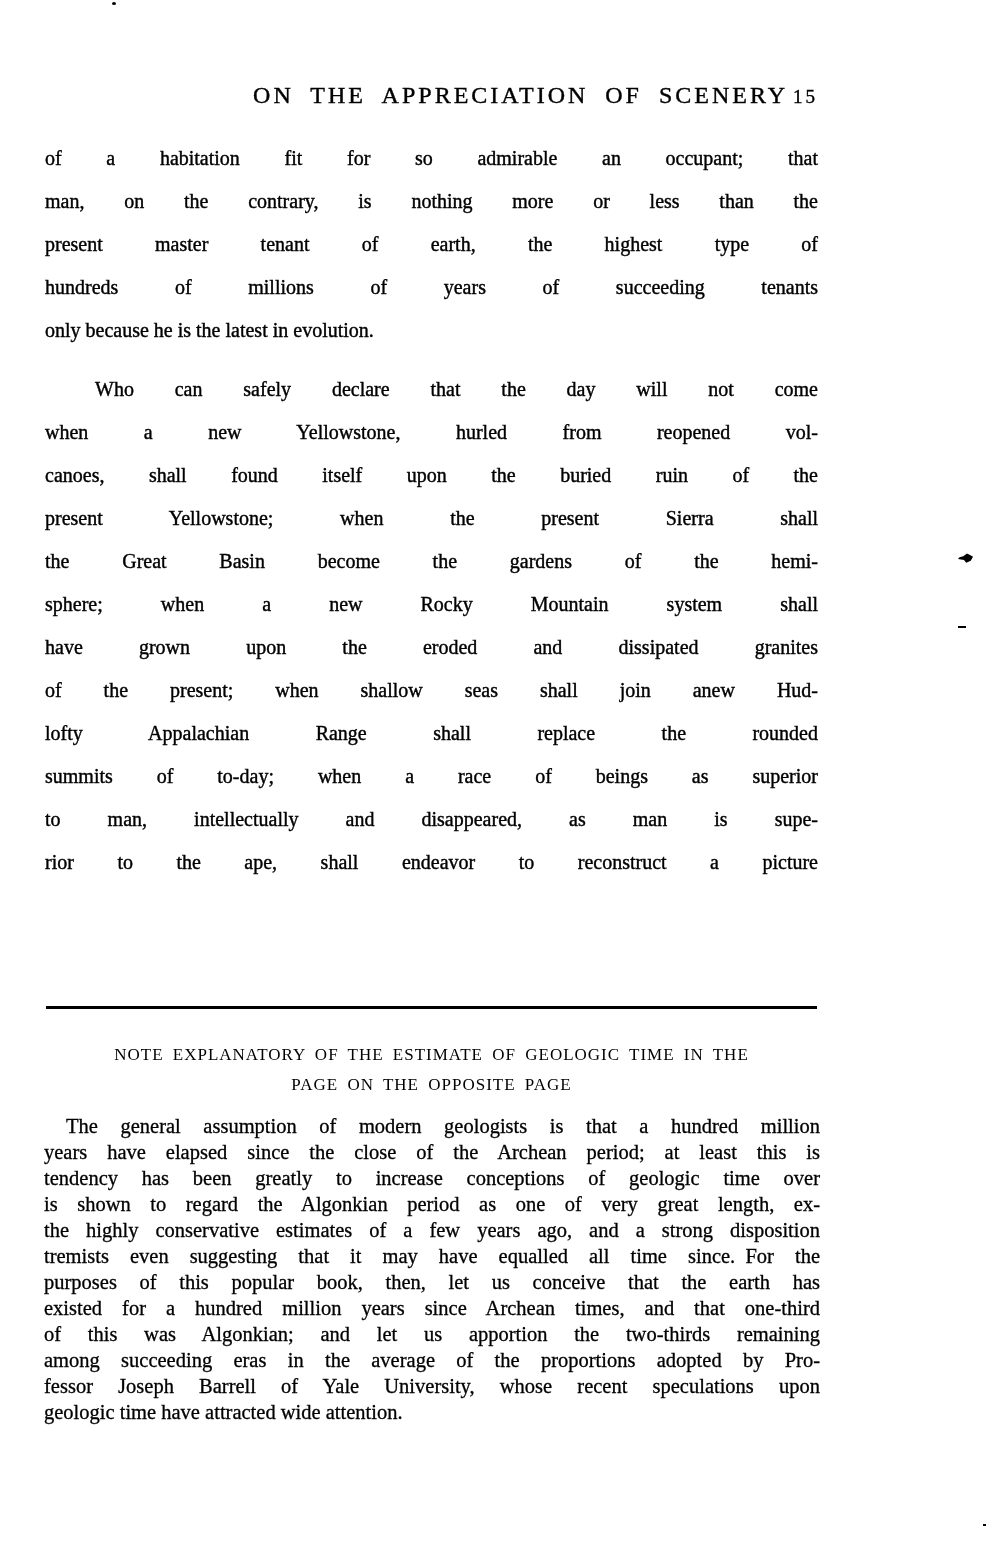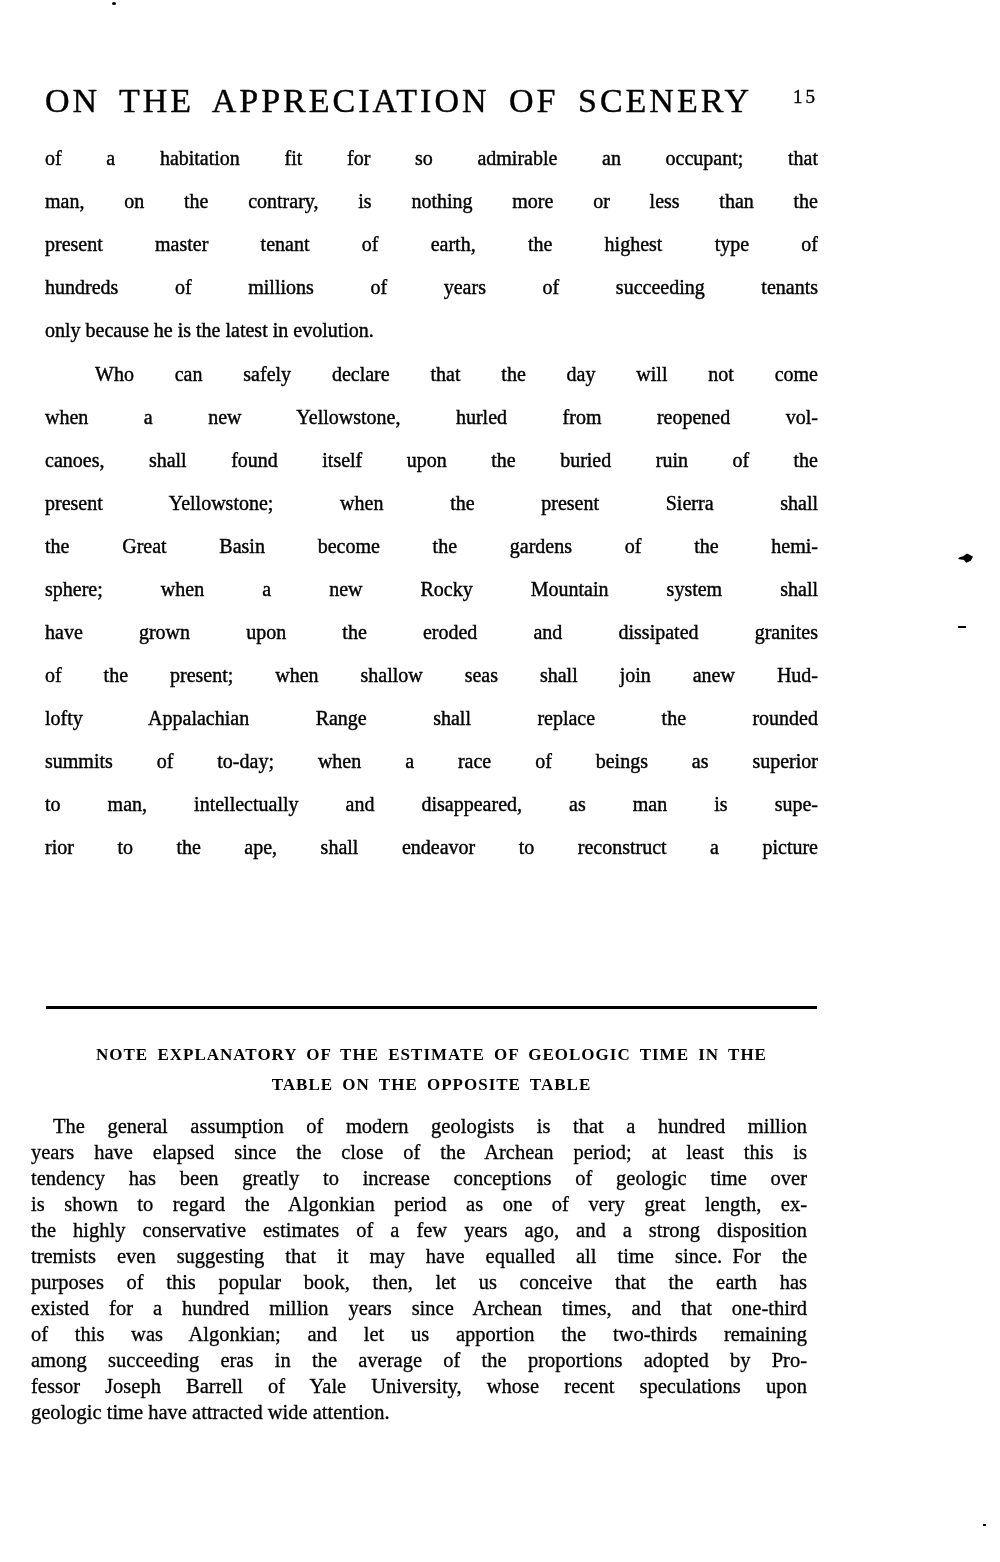--- a/index.html
+++ b/index.html
@@ -18,22 +18,22 @@
   }
   
   .running-head {
     position: absolute;
     left: 45px;
     top: 82px;
     width: 773px;
     height: 40px;
   }
   .running-title {
-    text-align: left;
-    font-size: 34px;
+    text-align: right;
+    font-size: 24px;
     letter-spacing: 3px;
     word-spacing: 8px;
     white-space: nowrap;
     -webkit-text-stroke: 0.4px currentColor;
     padding-right: 30px;
   }
   .page-number {
     position: absolute;
     right: 0px;
     top: 4px;
@@ -44,21 +44,21 @@
   
   .body-text {
     position: absolute;
     left: 45px;
     top: 137px;
     width: 773px;
     font-size: 20px;
     line-height: 43px;
     -webkit-text-stroke: 0.4px currentColor;
   }
-  .body-text .para + .para { margin-top: 1px; }
+  .body-text .para + .para { margin-top: 16px; }
   .line {
     text-align: justify;
     text-align-last: justify;
   }
   .line.left-last { text-align-last: left; }
   .body-text .line.indent { padding-left: 50px; }
   
   .footnote-rule {
     position: absolute;
     left: 46px;
@@ -68,29 +68,29 @@
     background: #000000;
   }
   
   .note-heading {
     position: absolute;
     left: 45px;
     top: 1040px;
     width: 773px;
     text-align: center;
     font-size: 17px;
-    font-weight: bold;
+    font-weight: normal;
     line-height: 30px;
     letter-spacing: 1px;
     word-spacing: 4px;
   }
   
   .note-text {
     position: absolute;
-    left: 31px;
+    left: 44px;
     top: 1113px;
     width: 776px;
     font-size: 20.5px;
     line-height: 26px;
     -webkit-text-stroke: 0.3px currentColor;
   }
   .note-text .line.indent { padding-left: 22px; }
   
   .speck { position: absolute; background: #000; }
   .speck-top { left: 112px; top: 2px; width: 4px; height: 3px; border-radius: 50%; }
@@ -132,21 +132,21 @@
         <div class="line">summits of to-day; when a race of beings as superior</div>
         <div class="line">to man, intellectually and disappeared, as man is supe-</div>
         <div class="line">rior to the ape, shall endeavor to reconstruct a picture</div>
       </div>
     </div>
 
   <div class="footnote-rule"></div>
 
   <div class="note-heading">
     <div>NOTE EXPLANATORY OF THE ESTIMATE OF GEOLOGIC TIME IN THE</div>
-    <div>TABLE ON THE OPPOSITE TABLE</div>
+    <div>PAGE ON THE OPPOSITE PAGE</div>
   </div>
 
   <div class="note-text">
       <div class="para">
         <div class="line indent">The general assumption of modern geologists is that a hundred million</div>
         <div class="line">years have elapsed since the close of the Archean period; at least this is</div>
         <div class="line">tendency has been greatly to increase conceptions of geologic time over</div>
         <div class="line">is shown to regard the Algonkian period as one of very great length, ex-</div>
         <div class="line">the highly conservative estimates of a few years ago, and a strong disposition</div>
         <div class="line">tremists even suggesting that it may have equalled all time since. For the</div>

